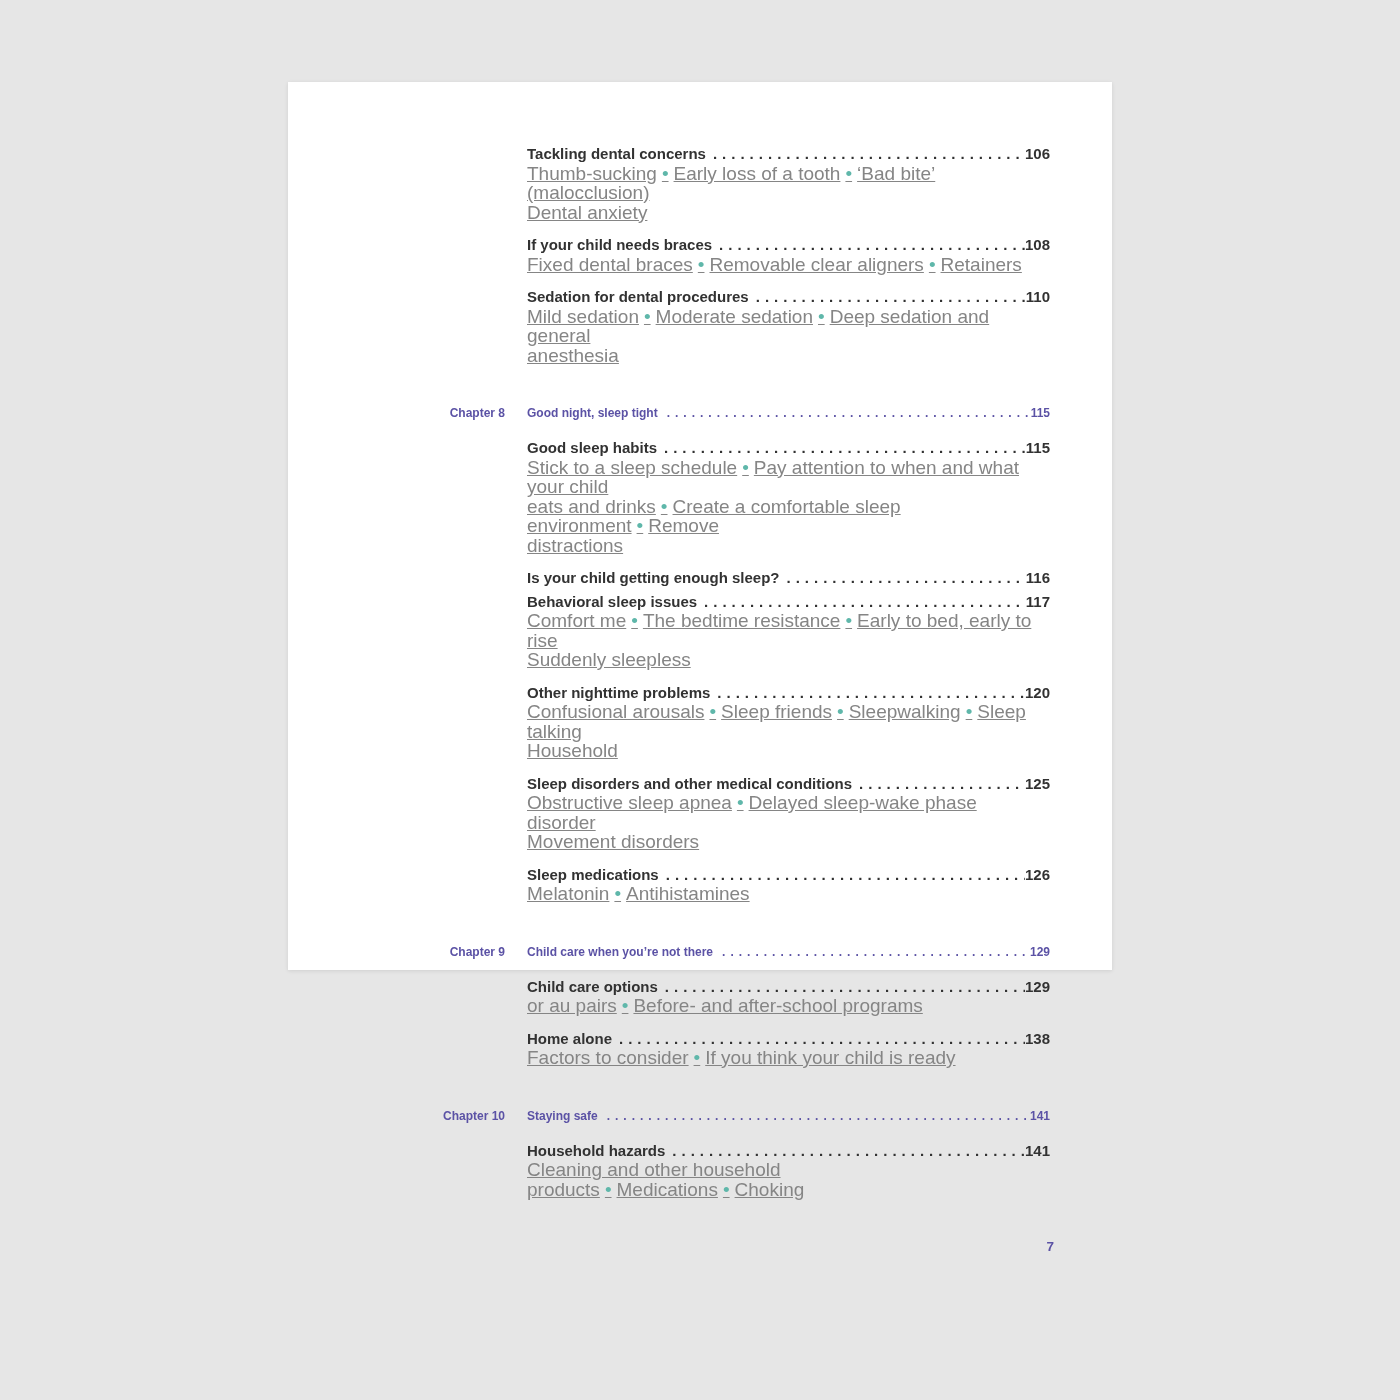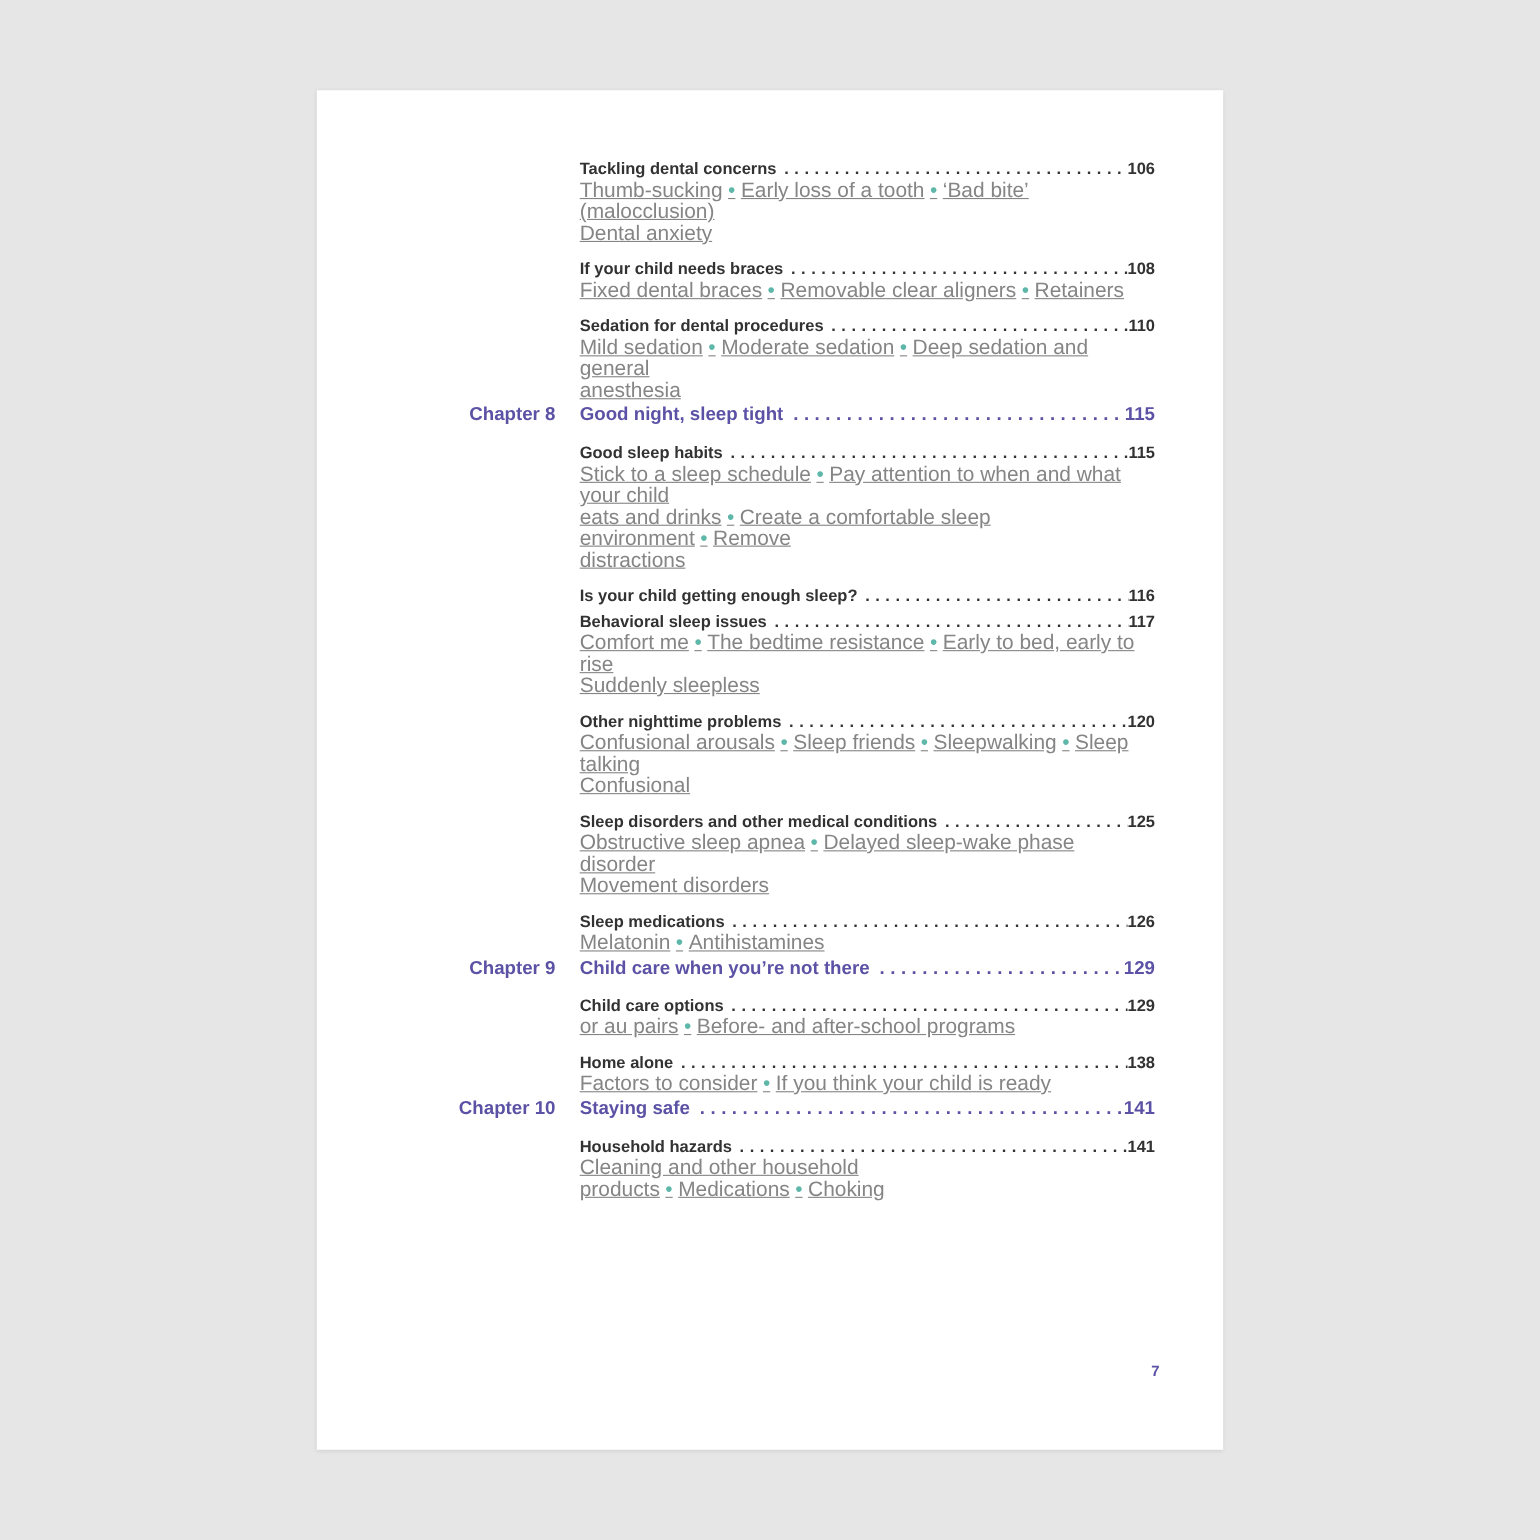--- a/index.html
+++ b/index.html
@@ -15,21 +15,21 @@
     width: 1400px;
     height: 1400px;
     background: #e6e6e6;
     overflow: hidden;
   }
   .page {
     position: absolute;
     left: 288px;
     top: 82px;
     width: 824px;
-    height: 1236px;
+    height: 888px;
     background: #ffffff;
     box-shadow: 0 1px 4px rgba(0,0,0,0.10);
   }
   .toc {
     position: absolute;
     left: 239px;
     top: 62px;
     width: 523px;
   }
   .toc > :first-child { margin-top: 0 !important; }
@@ -65,22 +65,23 @@
     line-height: 19.5px;
     color: #858585;
     text-decoration: underline;
   }
   .bullet { color: #5fb7aa; margin: 0 5px; }
 
   
   .chapter-row {
     position: relative;
     display: flex;
+    margin-top: 36px;
     margin-bottom: 12px;
-    font-size: 17px;
+    font-size: 12px;
     line-height: 24px;
     font-weight: bold;
     color: #5b52a5;
   }
   .chapter-label {
     position: absolute;
     right: calc(100% + 22px);
     top: 0;
     white-space: nowrap;
   }
@@ -164,21 +165,21 @@
           <div class="subline"><span class="subtopic">Comfort me</span><span class="bullet">•</span><span class="subtopic">The bedtime resistance</span><span class="bullet">•</span><span class="subtopic">Early to bed, early to rise</span></div>
           <div class="subline"><span class="subtopic">Suddenly sleepless</span></div>
         </div>
         <div class="entry">
           <div class="eline">
             <span class="et">Other nighttime problems</span>
             <span class="dots edots">................................................................................................................................................................</span>
             <span class="pg epg">120</span>
           </div>
           <div class="subline"><span class="subtopic">Confusional arousals</span><span class="bullet">•</span><span class="subtopic">Sleep friends</span><span class="bullet">•</span><span class="subtopic">Sleepwalking</span><span class="bullet">•</span><span class="subtopic">Sleep talking</span></div>
-          <div class="subline"><span class="subtopic">Confusional</span></div>
+          <div class="subline"><span class="subtopic">Household</span></div>
         </div>
         <div class="entry">
           <div class="eline">
             <span class="et">Sleep disorders and other medical conditions</span>
             <span class="dots edots">................................................................................................................................................................</span>
             <span class="pg epg">125</span>
           </div>
           <div class="subline"><span class="subtopic">Obstructive sleep apnea</span><span class="bullet">•</span><span class="subtopic">Delayed sleep-wake phase disorder</span></div>
           <div class="subline"><span class="subtopic">Movement disorders</span></div>
         </div>

